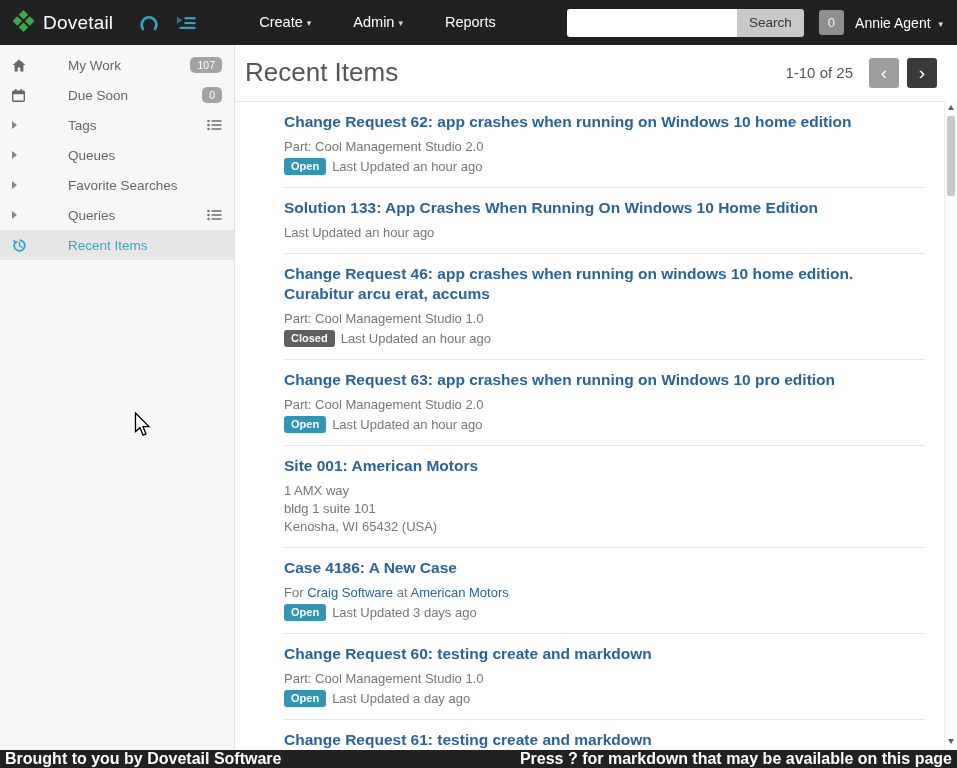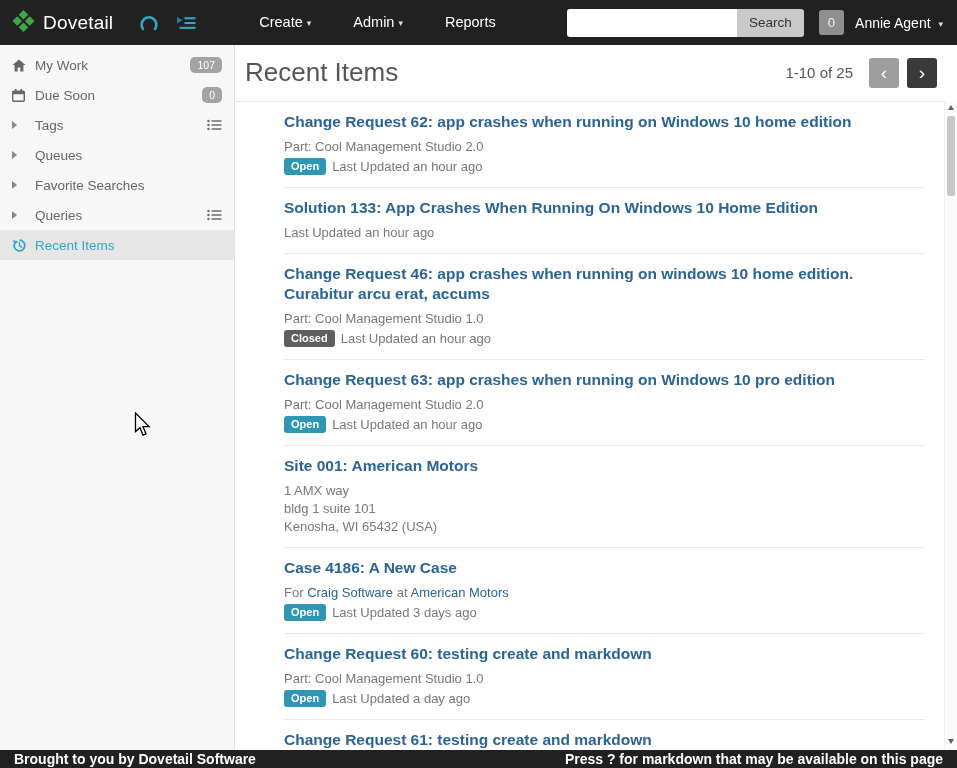--- a/index.html
+++ b/index.html
@@ -24,21 +24,21 @@
   .search-input { width:170px; height:28px; border:none; border-radius:3px 0 0 3px; padding:0 8px; font-size:13px; outline:none; font-family:inherit; }
   .search-btn { height:28px; background:#c9c9c9; color:#333; border:none; border-radius:0 3px 3px 0; padding:0 12px; font-size:13.5px; cursor:pointer; font-family:inherit; }
   .counter { margin-left:15px; background:#8f8f8f; color:#f2f2f2; border-radius:3px; padding:5px 9px; font-size:13px; cursor:pointer; }
   .user { margin:0 14px 0 11px; font-size:14px; cursor:pointer; white-space:nowrap; }
 
   
   .layout { display:flex; height:705px; }
 
   
   .sidebar { width:235px; background:#f7f7f7; border-right:1px solid #e0e0e0; padding-top:5px; flex:none; }
-  .side-item { height:30px; display:flex; align-items:center; padding:0 12px; color:#666; font-size:13.5px; cursor:pointer; }
+  .side-item { height:30px; display:flex; align-items:center; padding:0 12px; color:#666; font-size:13.5px; cursor:pointer;gap:33px; }
   .side-item.selected { background:#e6e6e6; color:var(--accent-teal); }
   .ico { width:23px; display:flex; align-items:center; flex:none; }
   .side-label { white-space:nowrap; }
   .side-badge { margin-left:auto; background:#a3a3a3; color:#fff; font-size:10.5px; border-radius:5px; padding:2px 7px; line-height:1.2; }
   .side-trailing { margin-left:auto; display:flex; align-items:center; }
   .tri { display:inline-block; width:0; height:0; border-top:4px solid transparent; border-bottom:4px solid transparent; border-left:5px solid #888; }
 
   
   .main { flex:1; display:flex; flex-direction:column; position:relative; background:#fff; min-width:0; }
   .main-header { display:flex; align-items:center; padding:12px 20px 13px 10px; border-bottom:1px solid #e5e5e5; }
@@ -62,21 +62,21 @@
 
   
   .scrollbar { position:absolute; top:56px; right:0; bottom:0; width:13px; background:#fbfbfb; border-left:1px solid #eee; }
   .sb-btn { height:13px; display:flex; align-items:center; justify-content:center; cursor:pointer; }
   .sb-bottom { position:absolute; bottom:2px; left:0; right:0; }
   .sb-tri-up { width:0; height:0; border-left:3.5px solid transparent; border-right:3.5px solid transparent; border-bottom:5px solid #606060; }
   .sb-tri-down { width:0; height:0; border-left:3.5px solid transparent; border-right:3.5px solid transparent; border-top:5px solid #606060; }
   .sb-thumb { position:absolute; top:15px; left:2px; width:8px; height:80px; background:#c8c8c8; border-radius:2px; cursor:pointer; }
 
   
-  .footer { height:18px; background:#212121; color:#fff; display:flex; align-items:center; justify-content:space-between; padding:0 14px; font-size:14px; font-weight:700; }
+  .footer { height:18px; background:#212121; color:#fff; display:flex; align-items:center; justify-content:space-between; padding:0 5px; font-size:16px; font-weight:700; }
 
   
   .cursor { position:absolute; left:134px; top:412px; z-index:99; pointer-events:none; }
 </style>
 </head>
 <body style="--accent-teal: #2fa8c5; --brand-green: #3fa748; --link-blue: #2a6496; --status-open: #2f96b4; --status-closed: #5f5f5f;">
 
 <header class="topbar">
   <div class="brand">
     <span class="logo">

